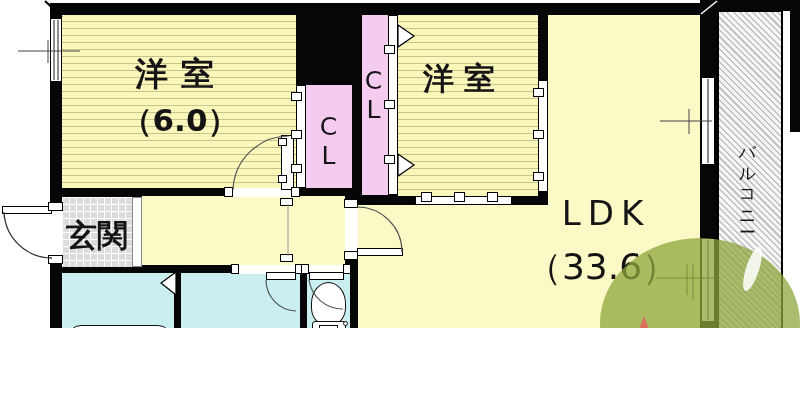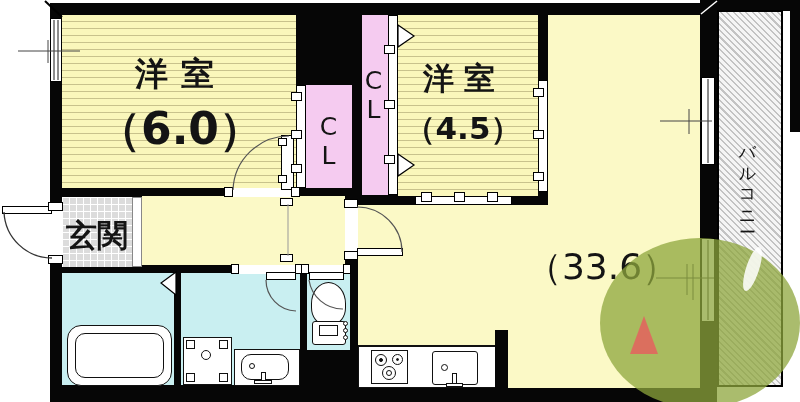--- a/index.html
+++ b/index.html
@@ -1,16 +1,16 @@
 <!DOCTYPE html>
 <html><head>
 <meta charset="utf-8">
 <style>
   html,body{margin:0;padding:0;background:#fff;}
-  .plan{position:relative;width:800px;height:402px;background:#fff;overflow:hidden;
+  .plan{position:relative;width:800px;height:328px;background:#fff;overflow:hidden;
         font-family:"DejaVu Sans","Liberation Sans",sans-serif;}
   .abs{position:absolute;box-sizing:border-box;}
   .wall{background:#060606;}
   .tatami{background-color:#faf7bb;
     background-image:repeating-linear-gradient(to bottom, rgba(0,0,0,0) 0 6px, rgba(125,115,70,0.40) 6px 7px);}
   .ldkfill{background:#fbf9c6;}
   .pink{background:#f5cbf0;}
   .cyan{background:#c9eff1;}
   .genkan{background-color:#dcdcdc;
     background-image:linear-gradient(#ffffff 1px, transparent 1px),
@@ -150,23 +150,23 @@
     <path d="M 54 20 V 80 M 58 20 V 80 M 708 79 V 163 M 708 240 V 320" fill="none" stroke="#000" stroke-width="0.9"></path>
     <path d="M 18 51 H 80 M 48 40 V 63" stroke="#444" stroke-width="1"></path>
     <path d="M 660 121 H 712 M 689 109 V 134" stroke="#444" stroke-width="1"></path>
     <path d="M 656 278 H 714 M 687 264 V 295 M 693 264 V 300" stroke="#444" stroke-width="1"></path>
     <path d="M 45 1 L 62 17" stroke="#000" stroke-width="2"></path>
     <path d="M 701 14 L 717 1" stroke="#fff" stroke-width="1.5"></path>
     <path d="M 288 204 V 256" stroke="#999" stroke-width="1"></path>
   </svg>
 
   <div class="label ctr" style="left:181px;top:52px;font-size:33px;letter-spacing:13px;">洋室</div>
-  <div class="label ctr" style="left:180px;top:100px;font-size:44px;">（6.0）</div>
+  <div class="label ctr" style="left:180px;top:100px;font-size:31px;">（6.0）</div>
   <div class="label ctr" style="left:464px;top:58px;font-size:31px;letter-spacing:10px;">洋室</div>
-  <div class="label ctr" style="left:463px;top:108px;font-size:31px;">（4.5）</div>
+  <div class="label ctr" style="left:606px;top:193px;font-size:34px;letter-spacing:7px;font-weight:500;">LDK</div>
   <div class="label ctr" style="left:602px;top:243px;font-size:36px;font-weight:500;">（33.6）</div>
   <div class="label vtext" style="left:314px;top:112px;font-size:25px;font-weight:500;">CL</div>
   <div class="label vtext" style="left:359px;top:66px;font-size:25px;font-weight:500;">CL</div>
   <div class="label ctr" style="left:97px;top:215px;font-size:31px;">玄関</div>
   <div class="label vtext" style="left:737px;top:133px;font-size:17px;letter-spacing:3px;font-weight:500;">バルコニー</div>
 
   <div class="logo-blob" style="left:600px;top:238px;width:200px;height:170px;background:rgba(142,166,60,0.75);"></div>
   <div class="abs" style="left:746px;top:246px;width:13px;height:46px;border-radius:50%;background:rgba(255,255,255,0.85);transform:rotate(18deg);"></div>
   <div class="abs" style="left:630px;top:316px;width:28px;height:38px;background:rgba(224,104,94,0.92);clip-path:polygon(50% 0,100% 100%,0 100%);"></div>
 

